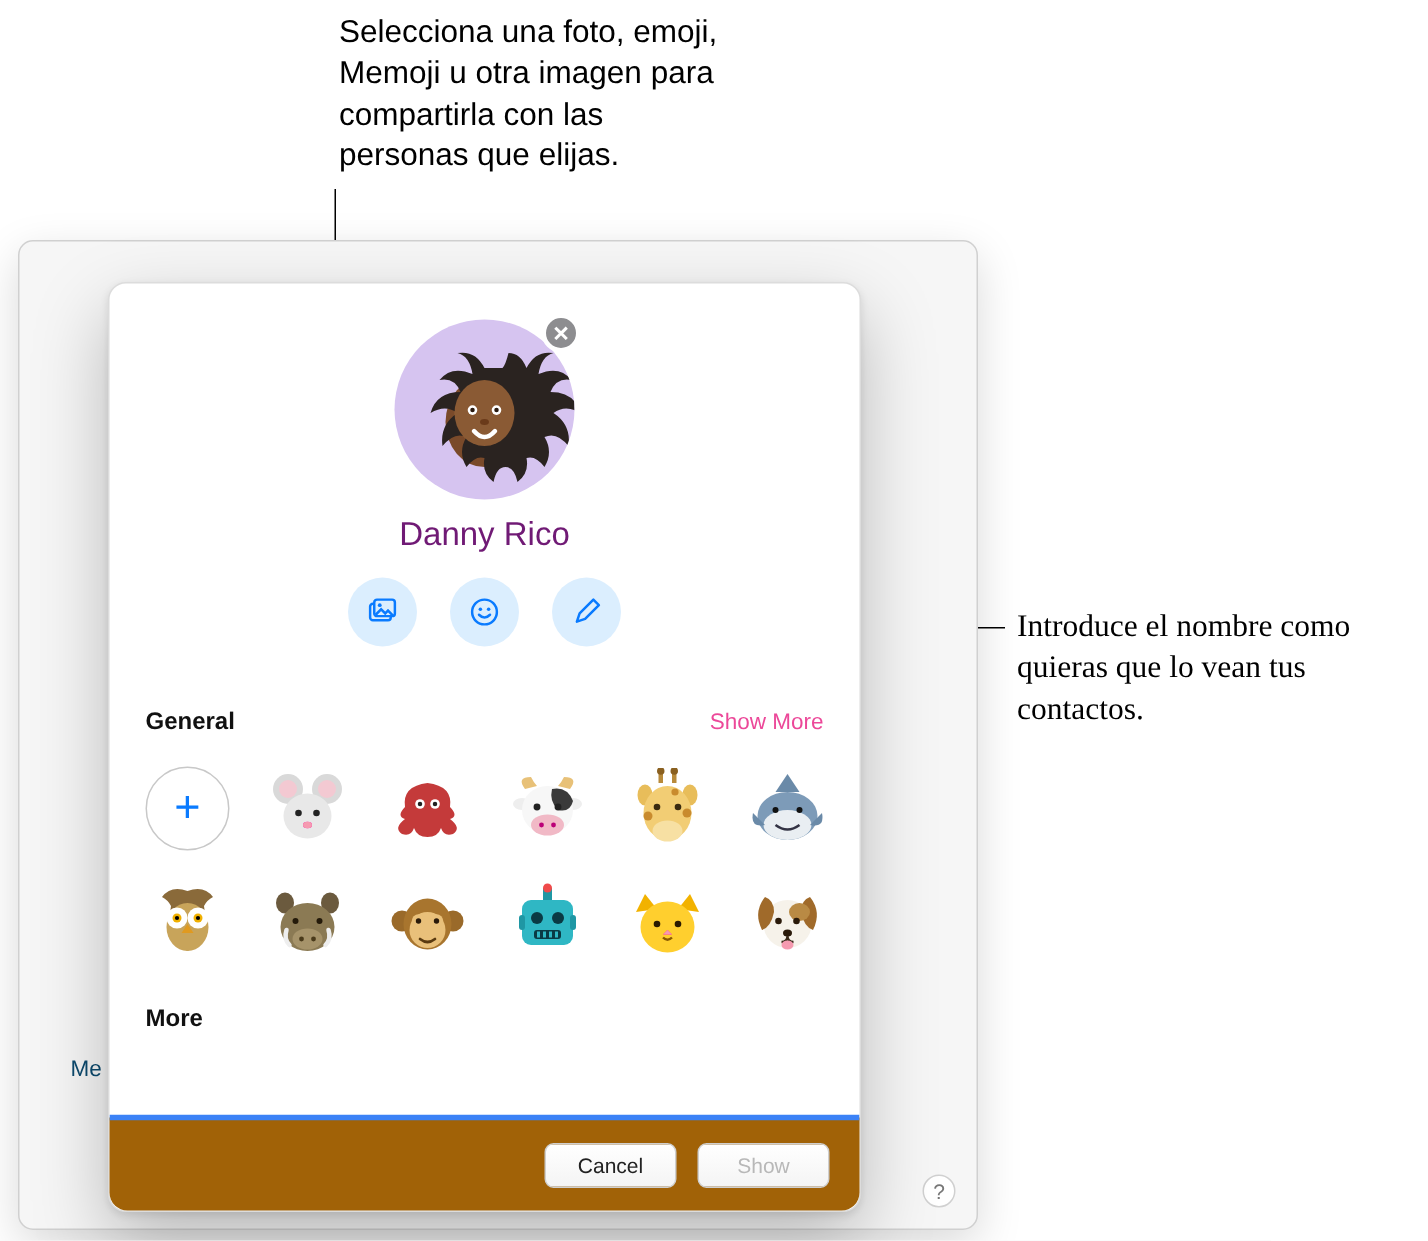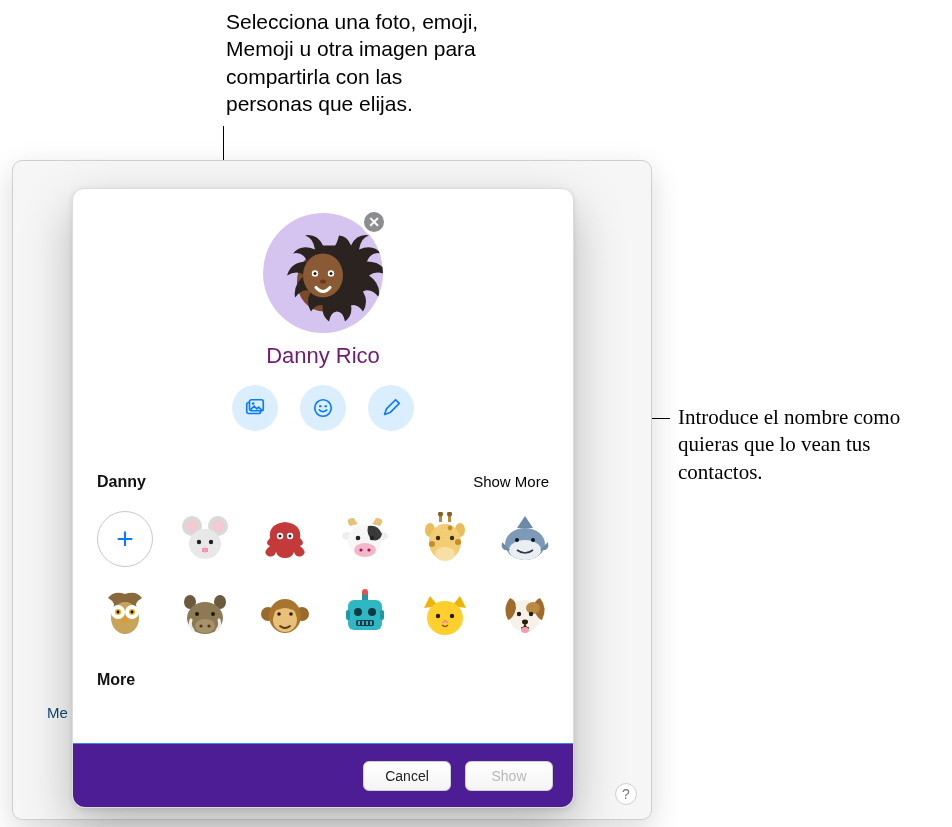--- a/index.html
+++ b/index.html
@@ -97,44 +97,44 @@
       width: 46px; height: 46px; border-radius: 50%;
       background: #dbeefe;
       display: flex; align-items: center; justify-content: center;
       color: #0a7bff;
     }
     .section-head {
       display: flex; justify-content: space-between; align-items: baseline;
       margin-top: 42px;
     }
     .section-title { font-size: 16px; font-weight: 700; color: #111; }
-    .show-more { font-size: 15px; color: #000000; cursor: pointer; }
+    .show-more { font-size: 15px; color: #ec4899; cursor: pointer; }
     .grid {
       display: grid;
       grid-template-columns: repeat(6, 56px);
       gap: 20px 24px;
       margin-top: 20px;
     }
     .cell {
       width: 56px; height: 56px; border-radius: 50%;
       display: flex; align-items: center; justify-content: center;
       font-size: 36px;
       position: relative;
     }
     .cell-plus {
       background: #fff; border: 1.5px solid #c8c8c8;
     }
     .plus { color: #0a7bff; font-size: 30px; font-weight: 300; }
     .more-head { margin-top: 28px; }
     .footer {
       position: absolute; left: 0; right: 0; bottom: 0;
-      height: 64px; border-top: 1px solid #3b82f6;
+      height: 64px; border-top: 4px solid #3b82f6;
       display: flex; align-items: center; justify-content: flex-end;
       gap: 14px; padding: 0 20px;
-      background: #4c1d95;
+      background: #a16207;
       border-radius: 0 0 12px 12px;
     }
     .btn {
       min-width: 88px; height: 30px;
       border-radius: 6px;
       border: 1px solid #cfcfcf;
       background: linear-gradient(#fff,#f4f4f4);
       font-size: 14px; color: #222;
       display: flex; align-items: center; justify-content: center;
     }
@@ -211,21 +211,21 @@
           </svg>
         </div>
         <div class="circ-btn">
           <svg width="22" height="22" viewBox="0 0 24 24">
             <path d="M5 19 l2 -6 l10 -10 l4 4 l-10 10 z" fill="none" stroke="#0a7bff" stroke-width="1.8" stroke-linejoin="round"></path>
           </svg>
         </div>
       </div>
 
       <div class="section-head">
-        <div class="section-title">Danny</div>
+        <div class="section-title">General</div>
         <div class="show-more">Show More</div>
       </div>
 
       <div class="grid">
         <div class="cell cell-plus">
           <span class="plus">+</span>
         </div>
 
         <div class="cell">
           <svg width="54" height="54" viewBox="0 0 54 54">

